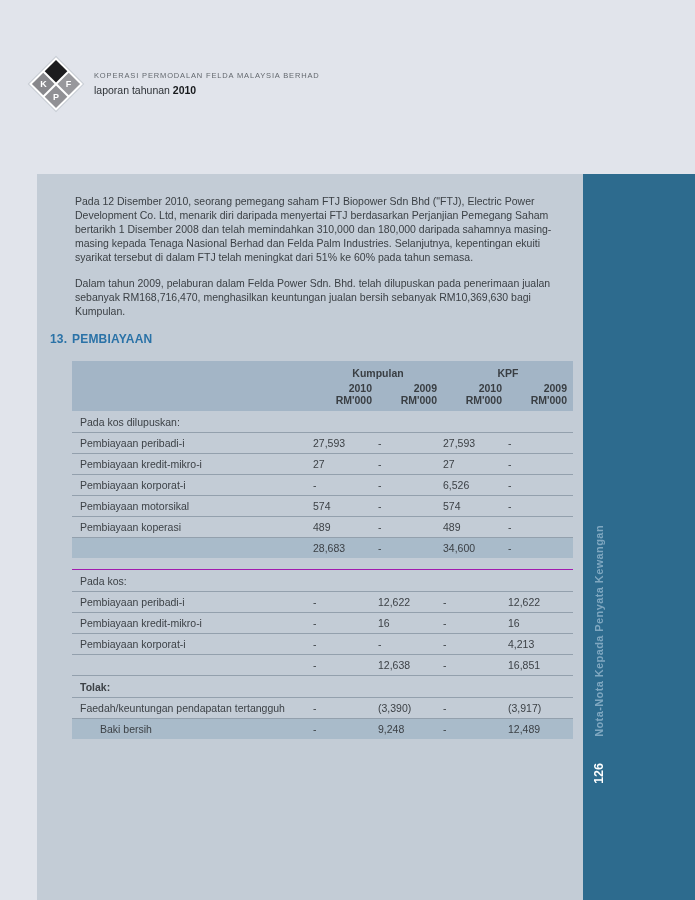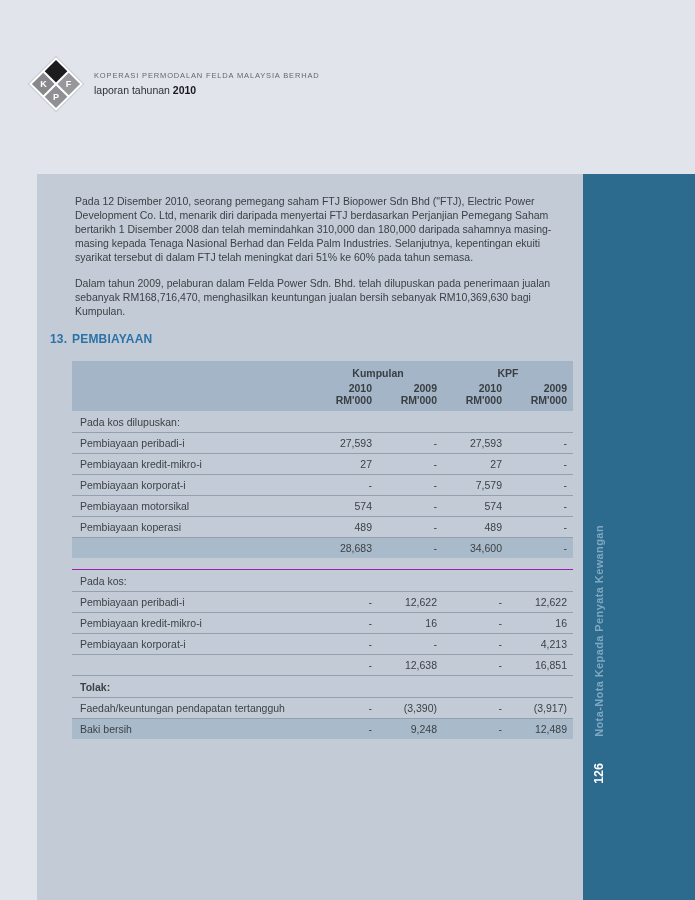--- a/index.html
+++ b/index.html
@@ -50,25 +50,25 @@
   .ftable { margin:15px 8px 0 35px; width:501px; font-size:10.5px; }
   .thead { background:#a3b5c6; padding:6px 0 5px 0; }
   .thead-groups { display:flex; font-weight:bold; color:#393e43; }
   .tlabel-spacer { flex:1; }
   .tgroup { width:130px; text-align:center; }
   .thead-cols { display:flex; margin-top:3px; font-weight:bold; color:#393e43; }
   .tcol { width:65px; text-align:right; padding-right:6px; box-sizing:border-box; line-height:12px; }
 
   .trow { display:flex; align-items:center; height:20px; border-bottom:1px solid #93a0ad; }
   .trow .tlabel { flex:1; padding-left:8px; }
-  .trow .tcell { width:65px; text-align:right; padding-right:6px; box-sizing:border-box; }
+  .trow .tcell { width:65px; padding-right:6px; box-sizing:border-box; }
   .trow.subhead { height:21px; }
   .trow.subhead-top { height:21px; border-top:1px solid #a21caf; }
   .trow.subhead-bold { height:21px; font-weight:bold; }
-  .trow.total { background:#a9bbca; border-bottom:none; height:20px; }
+  .trow.total { background:#a9bbca; border-bottom:none; height:20px;padding-left:20px; }
   .trow.spacer { height:11px; border-bottom:none; }
 
   
   .sideband {
     position:absolute; left:583px; top:174px; width:112px; height:726px;
     background:#2d6b8e;
   }
   .vtext { position:absolute; writing-mode:vertical-rl; transform:rotate(180deg); white-space:nowrap; }
   .vtitle { left:10px; bottom:163px; font-size:11px; font-weight:bold; color:#7fa7c0; letter-spacing:0.4px; }
   .vpage  { left:9px;  bottom:116px; font-size:12.5px; font-weight:bold; color:#ffffff; }
@@ -157,21 +157,21 @@
             <div class="tlabel">Pembiayaan kredit-mikro-i</div>
             <div class="tcell">27</div>
             <div class="tcell">-</div>
             <div class="tcell">27</div>
             <div class="tcell">-</div>
           </div>
           <div class="trow data">
             <div class="tlabel">Pembiayaan korporat-i</div>
             <div class="tcell">-</div>
             <div class="tcell">-</div>
-            <div class="tcell">7,579</div>
+            <div class="tcell">6,526</div>
             <div class="tcell">-</div>
           </div>
           <div class="trow data">
             <div class="tlabel">Pembiayaan motorsikal</div>
             <div class="tcell">574</div>
             <div class="tcell">-</div>
             <div class="tcell">574</div>
             <div class="tcell">-</div>
           </div>
           <div class="trow data">

